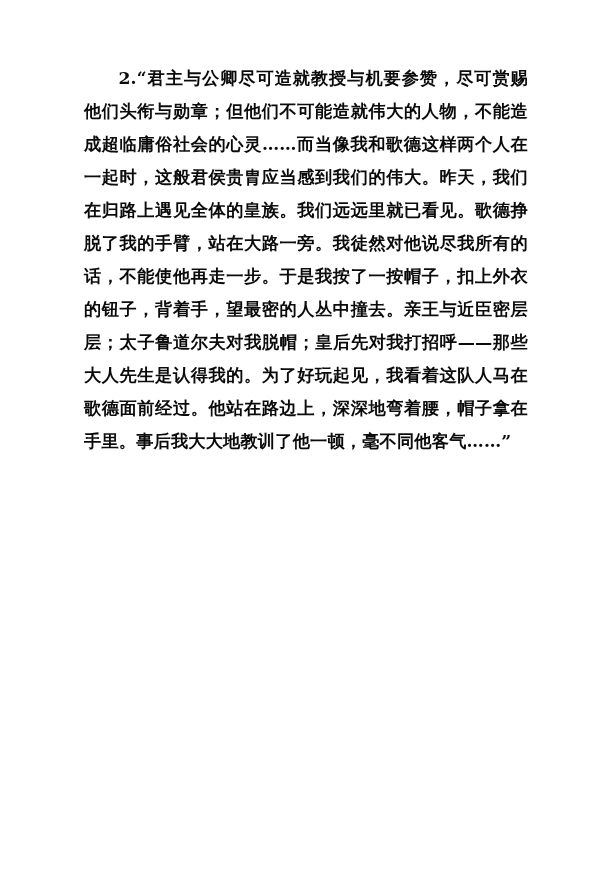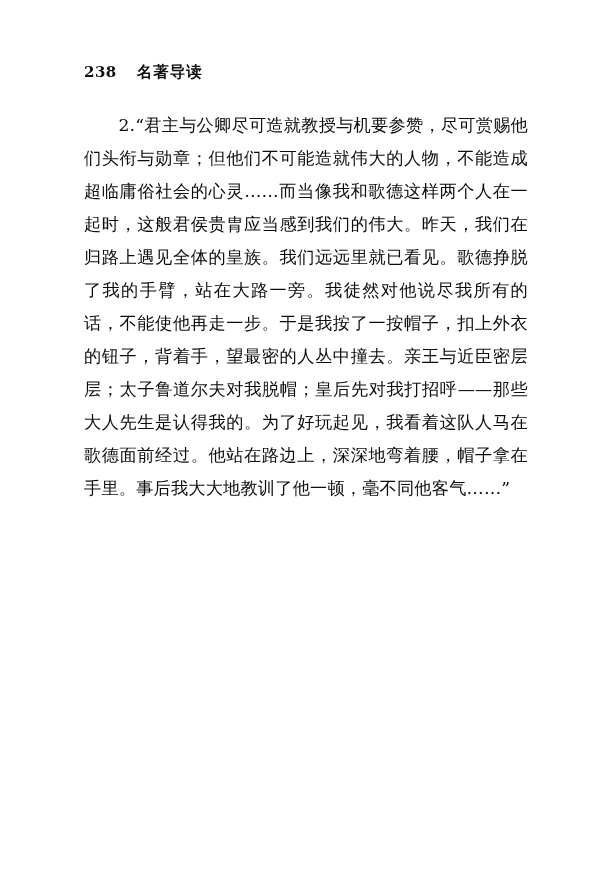--- a/index.html
+++ b/index.html
@@ -52,29 +52,26 @@
   }
   .para {
     margin: 0 0 30px 0;
     text-indent: 2em;
   }
   .para:last-child {
     margin-bottom: 0;
   }
   .gap-large {
     margin-bottom: 40px;
+    font-weight: bold;
   }
 </style>
 </head>
 <body>
 
 <div class="page">
 
-  <div class="header">
-    <span class="page-number">238</span>
-    <span class="header-title">名著导读</span>
-  </div>
 
   <div class="body-text">
     <p class="para gap-large">2.“君主与公卿尽可造就教授与机要参赞，尽可赏赐他们头衔与勋章；但他们不可能造就伟大的人物，不能造成超临庸俗社会的心灵……而当像我和歌德这样两个人在一起时，这般君侯贵胄应当感到我们的伟大。昨天，我们在归路上遇见全体的皇族。我们远远里就已看见。歌德挣脱了我的手臂，站在大路一旁。我徒然对他说尽我所有的话，不能使他再走一步。于是我按了一按帽子，扣上外衣的钮子，背着手，望最密的人丛中撞去。亲王与近臣密层层；太子鲁道尔夫对我脱帽；皇后先对我打招呼——那些大人先生是认得我的。为了好玩起见，我看着这队人马在歌德面前经过。他站在路边上，深深地弯着腰，帽子拿在手里。事后我大大地教训了他一顿，毫不同他客气……”</p>
   </div>
 
 </div>
 
 </body></html>

